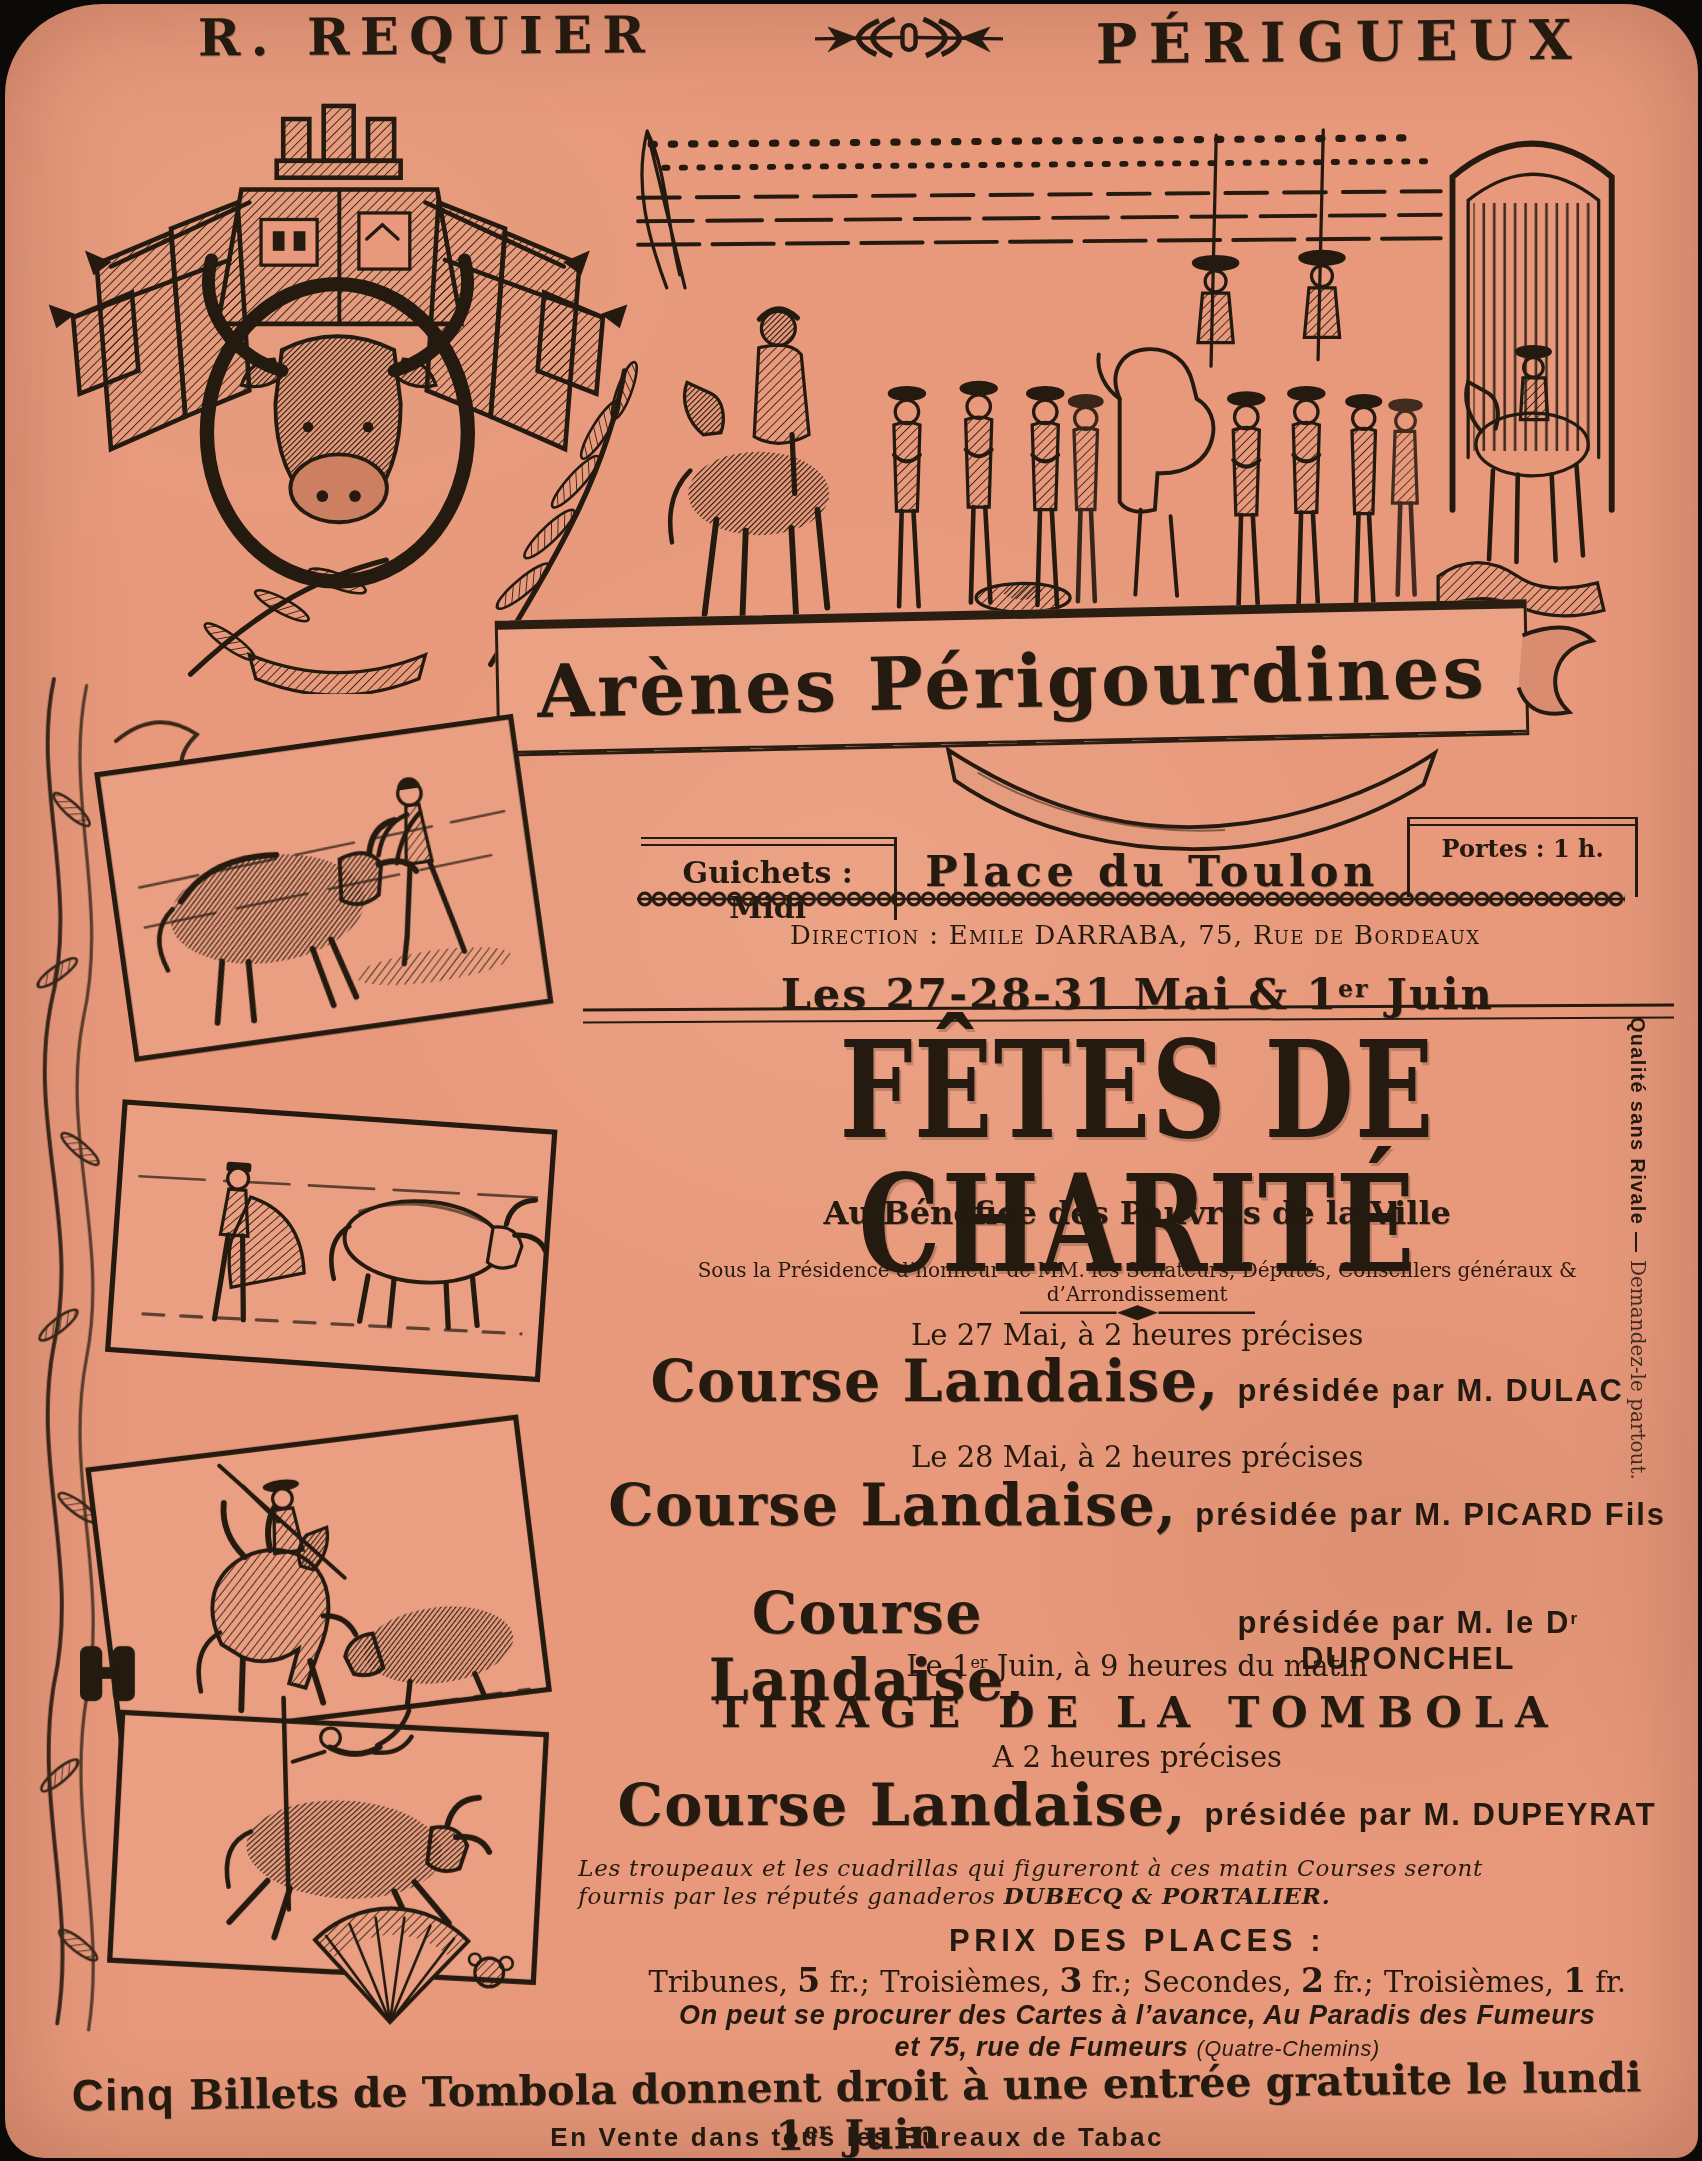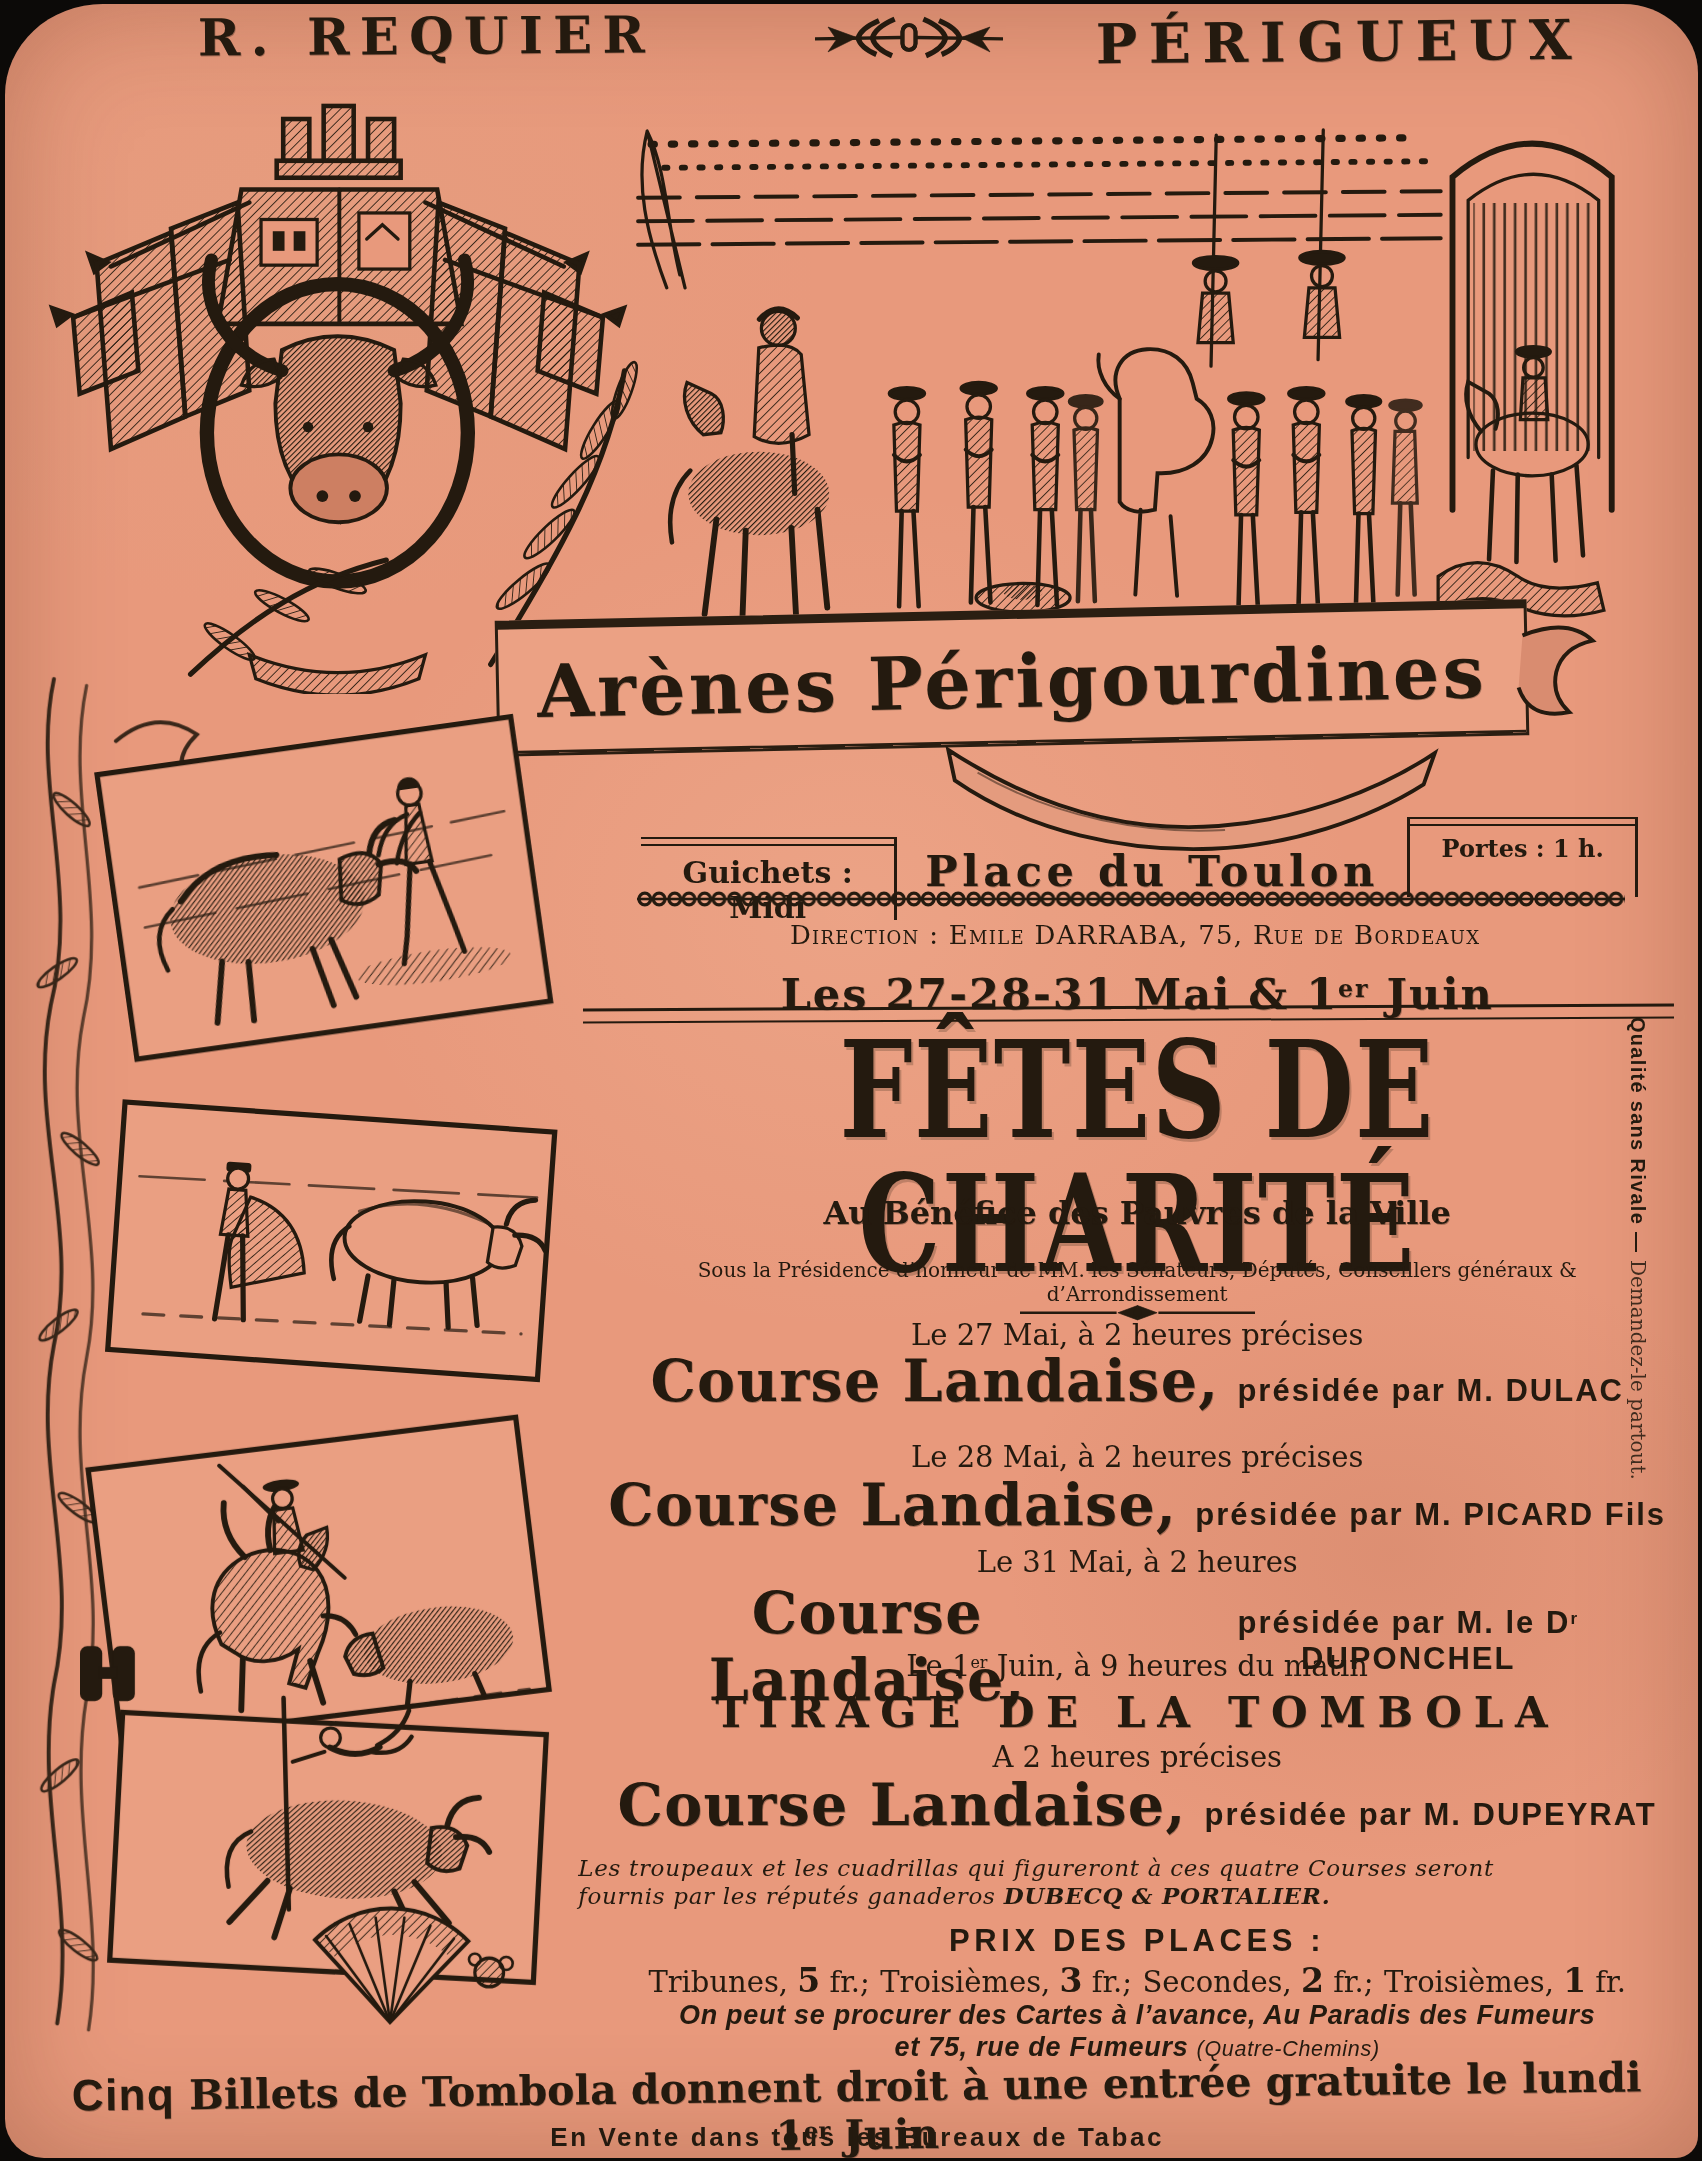--- a/index.html
+++ b/index.html
@@ -354,38 +354,37 @@
     <span class="ev-title serif ink-soft">Course Landaise,</span>
     <span class="ev-by sans">présidée par M. DULAC</span>
   </div>
 
   <div class="row when w2 serif">Le 28 Mai, à 2 heures précises</div>
   <div class="row evrow r2">
     <span class="ev-title serif ink-soft">Course Landaise,</span>
     <span class="ev-by sans">présidée par M. PICARD Fils</span>
   </div>
 
-  <div class="row when w3 serif">Le 31 Mai, à 2 heures</div>
   <div class="row evrow r3">
     <span class="ev-title serif ink-soft">Course Landaise,</span>
     <span class="ev-by sans"><span>présidée par M. le D</span><span class="sup">r</span><span> DUPONCHEL</span></span>
   </div>
 
   <div class="row when w4 serif">
     <span>Le 1</span><span class="sup">er</span><span> Juin, à 9 heures du matin</span>
   </div>
   <div class="row tombola serif ink-soft">TIRAGE DE LA TOMBOLA</div>
   <div class="row at2 serif">A 2 heures précises</div>
 
   <div class="row evrow r4">
     <span class="ev-title serif ink-soft">Course Landaise,</span>
     <span class="ev-by sans">présidée par M. DUPEYRAT</span>
   </div>
 
-  <div class="row noteline n1 serif">Les troupeaux et les cuadrillas qui figureront à ces quatre Courses seront</div>
+  <div class="row noteline n1 serif">Les troupeaux et les cuadrillas qui figureront à ces matin Courses seront</div>
   <div class="row noteline n2 serif">
     <span>fournis par les réputés ganaderos </span><b>DUBECQ &amp; PORTALIER.</b>
   </div>
 
   <div class="row prixtitle sans">PRIX DES PLACES :</div>
   <div class="row prices serif">
     <span><span>Tribunes,</span> <b>5</b> <span>fr.;</span></span>
     <span><span>Troisièmes,</span> <b>3</b> <span>fr.;</span></span>
     <span><span>Secondes,</span> <b>2</b> <span>fr.;</span></span>
     <span><span>Troisièmes,</span> <b>1</b> <span>fr.</span></span>

